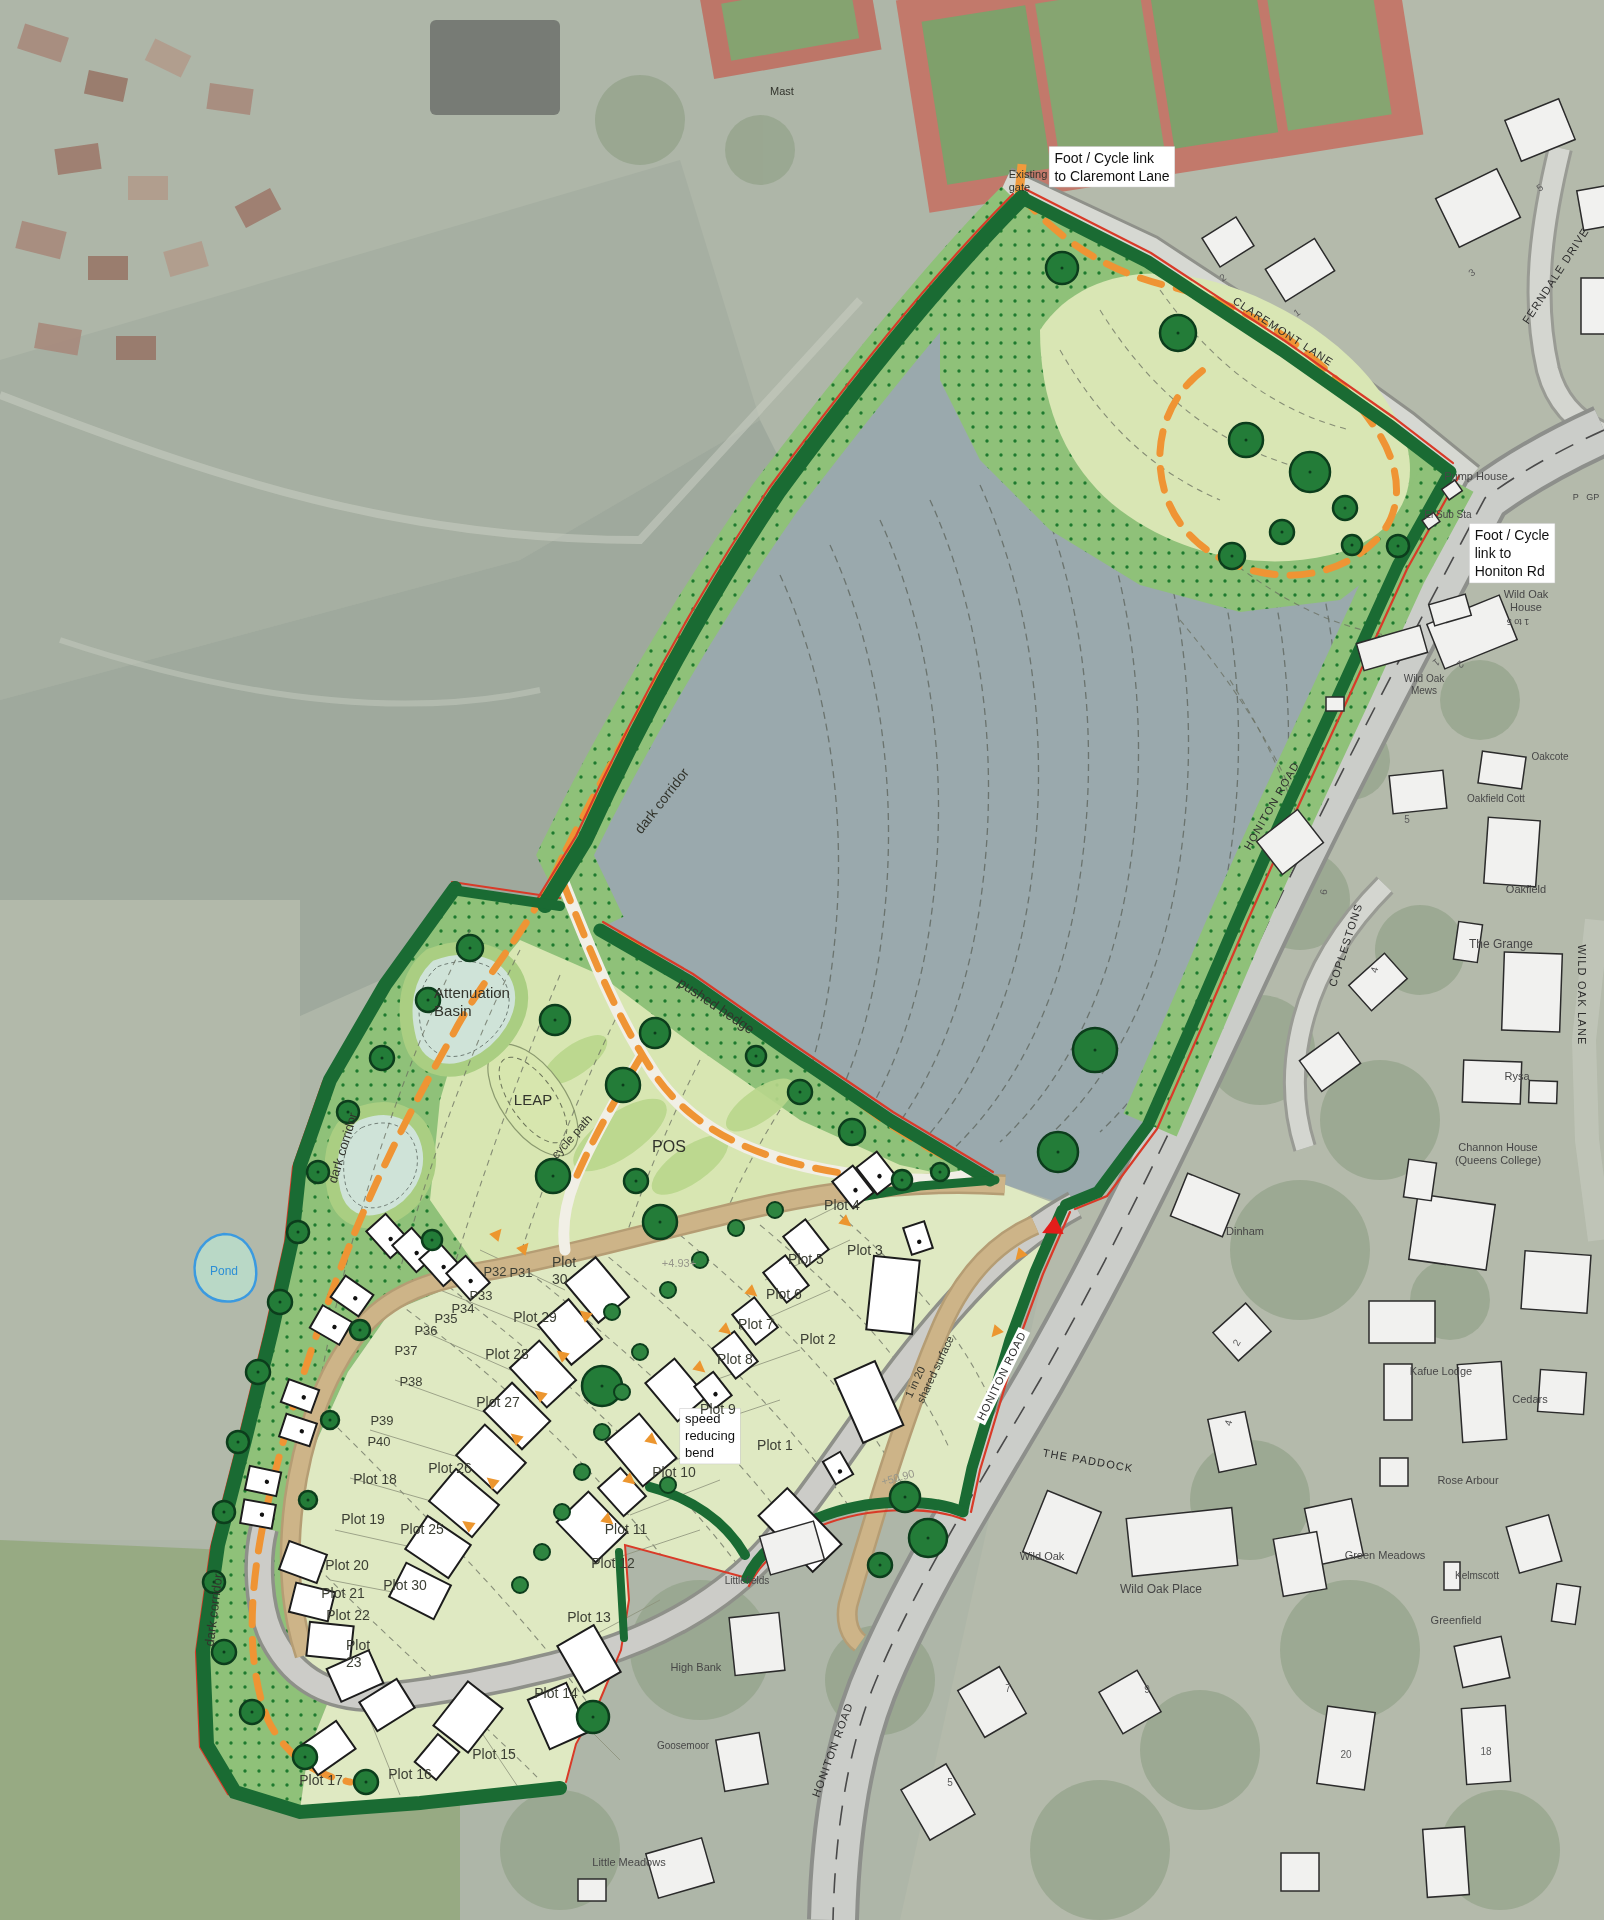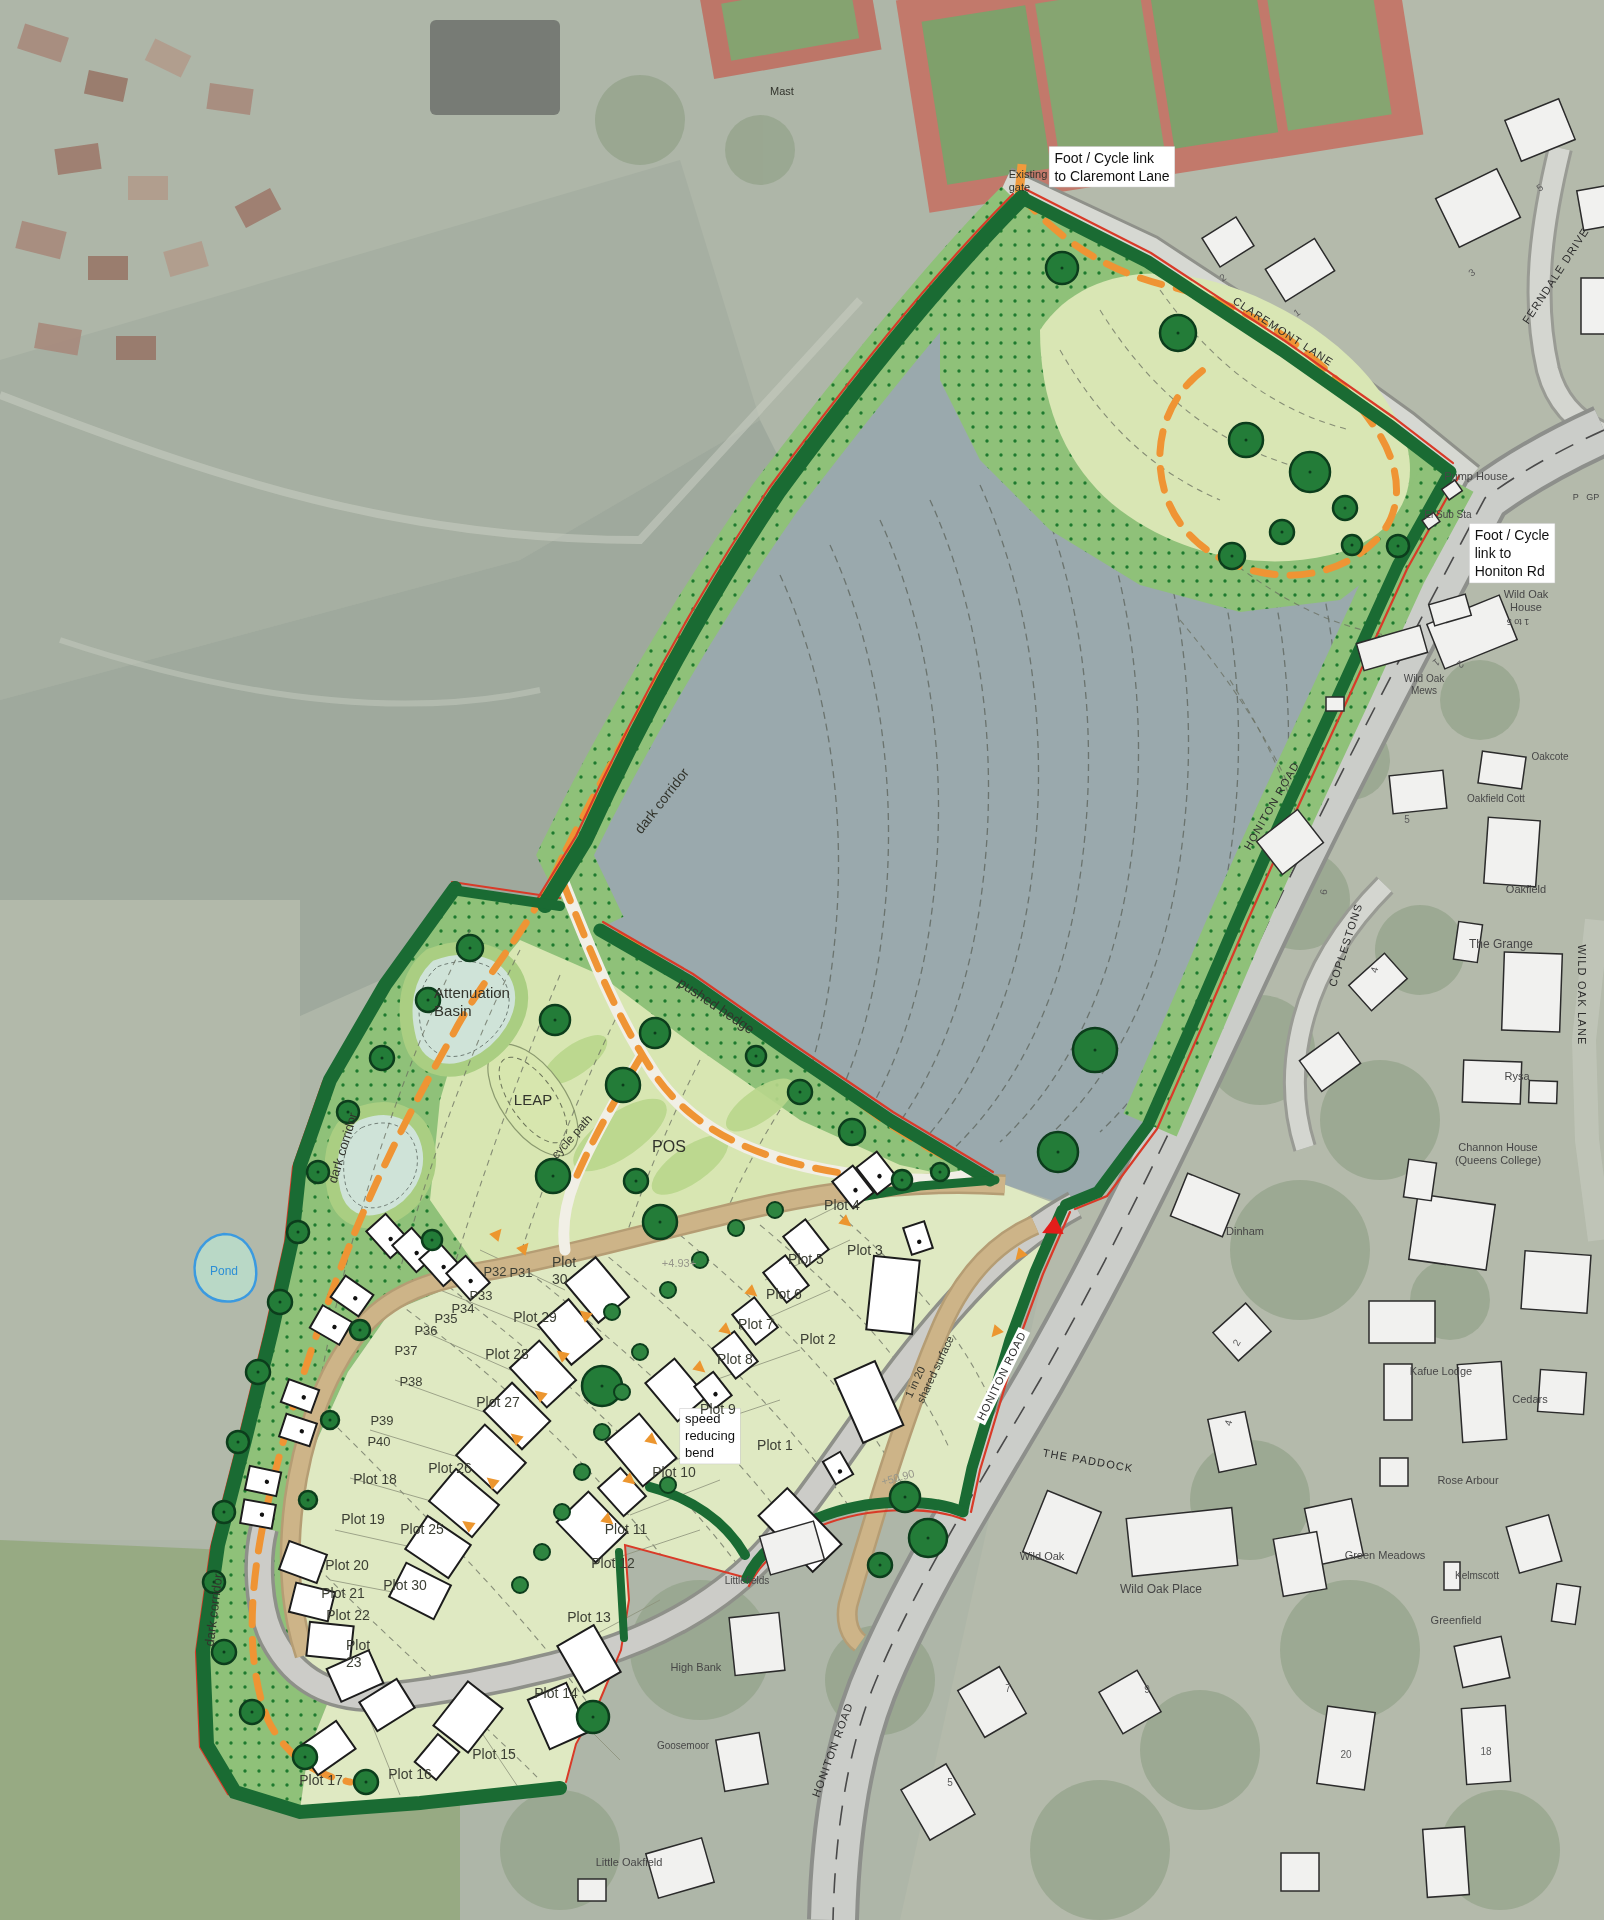--- a/index.html
+++ b/index.html
@@ -779,21 +779,21 @@
       <div class="lbl properties" style="left: 1530px; top: 1400px; --r: 0deg; font-size: 11px;">Cedars</div>
       <div class="lbl properties" style="left: 1468px; top: 1481px; --r: 0deg; font-size: 11px;">Rose Arbour</div>
       <div class="lbl properties" style="left: 1042px; top: 1557px; --r: 0deg; font-size: 11px;">Wild Oak</div>
       <div class="lbl properties" style="left: 1161px; top: 1589px; --r: 0deg; font-size: 12px;">Wild Oak Place</div>
       <div class="lbl properties" style="left: 1385px; top: 1556px; --r: 0deg; font-size: 11px;">Green Meadows</div>
       <div class="lbl properties" style="left: 1477px; top: 1576px; --r: 0deg; font-size: 10px;">Kelmscott</div>
       <div class="lbl properties" style="left: 1456px; top: 1621px; --r: 0deg; font-size: 11px;">Greenfield</div>
       <div class="lbl properties" style="left: 747px; top: 1581px; --r: 0deg; font-size: 10px;">Littlefields</div>
       <div class="lbl properties" style="left: 696px; top: 1668px; --r: 0deg; font-size: 11px;">High Bank</div>
       <div class="lbl properties" style="left: 683px; top: 1746px; --r: 0deg; font-size: 10px;">Goosemoor</div>
-      <div class="lbl properties" style="left: 629px; top: 1863px; --r: 0deg; font-size: 11px;">Little Oakfield</div>
+      <div class="lbl properties" style="left: 629px; top: 1863px; --r: 0deg; font-size: 11px;">Little Meadows</div>
       <div class="lbl house_numbers" style="left: 1223px; top: 278px; --r: -35deg;">2</div>
       <div class="lbl house_numbers" style="left: 1297px; top: 313px; --r: -35deg;">1</div>
       <div class="lbl house_numbers" style="left: 1472px; top: 273px; --r: -35deg;">3</div>
       <div class="lbl house_numbers" style="left: 1540px; top: 188px; --r: -35deg;">5</div>
       <div class="lbl house_numbers" style="left: 1436px; top: 662px; --r: 140deg;">1</div>
       <div class="lbl house_numbers" style="left: 1460px; top: 664px; --r: 140deg;">2</div>
       <div class="lbl house_numbers" style="left: 1407px; top: 820px; --r: 0deg;">5</div>
       <div class="lbl house_numbers" style="left: 1324px; top: 892px; --r: -80deg;">6</div>
       <div class="lbl house_numbers" style="left: 1375px; top: 970px; --r: -75deg;">4</div>
       <div class="lbl house_numbers" style="left: 1237px; top: 1343px; --r: -60deg;">2</div>

